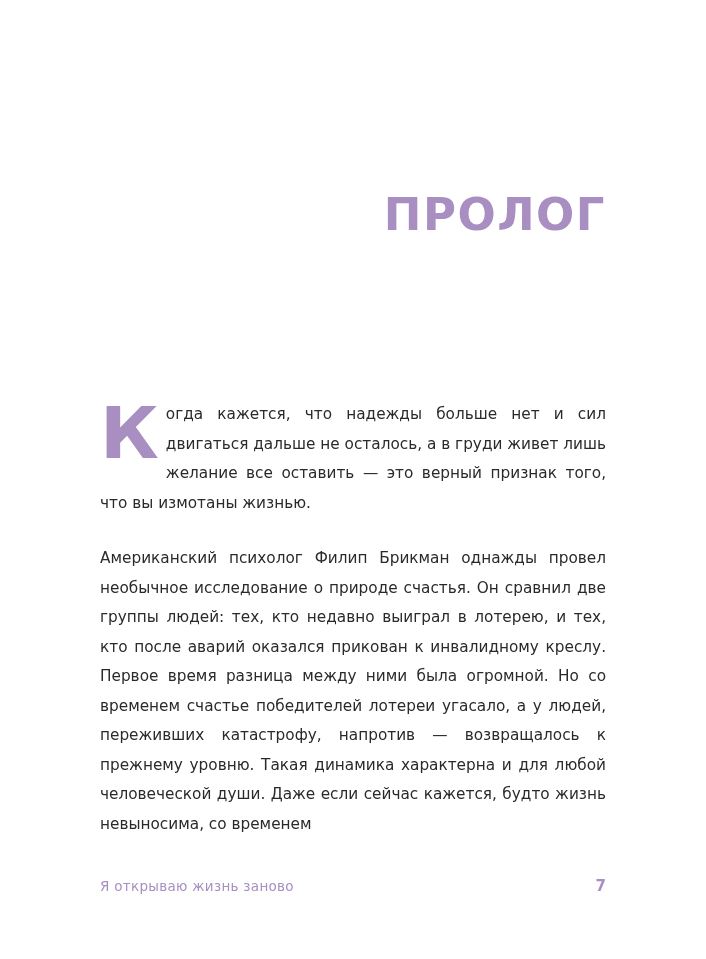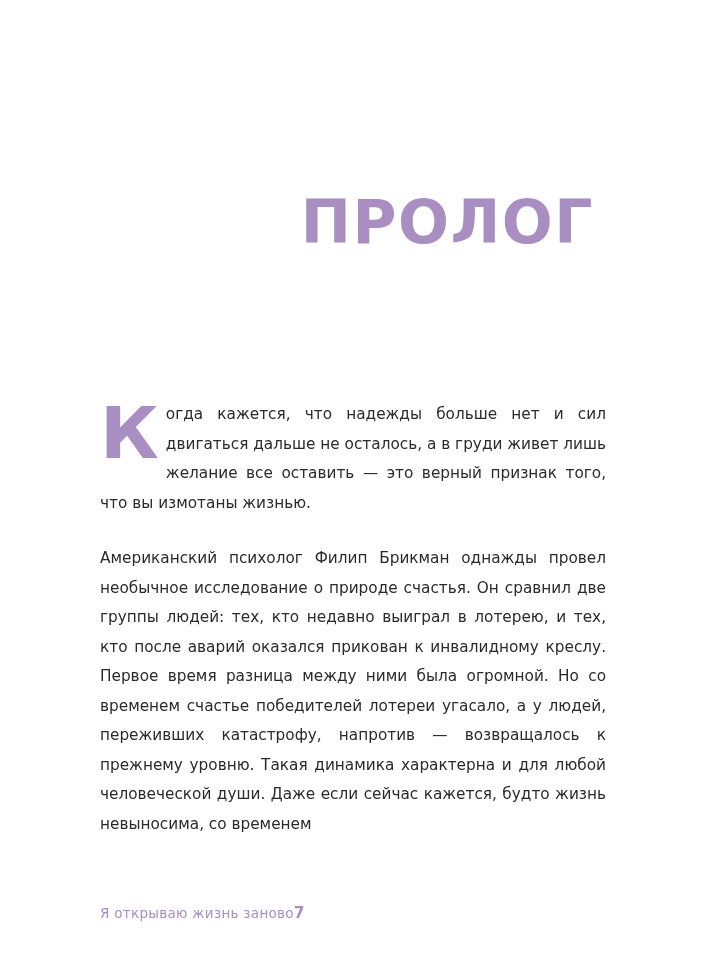--- a/index.html
+++ b/index.html
@@ -23,26 +23,26 @@
   .content {
     position: absolute;
     left: 100px;
     right: 100px;
     top: 0;
     bottom: 0;
   }
   .chapter-title {
     position: absolute;
     top: 192px;
-    right: 12px;
+    right: 0;
     width: 100%;
     text-align: right;
     font-family: "DejaVu Sans", sans-serif;
     font-weight: bold;
-    font-size: 60px;
+    font-size: 45px;
     letter-spacing: 1.5px;
     color: #a98ec2;
     line-height: 1;
   }
   .body-block {
     position: absolute;
     top: 400px;
     left: 0;
     width: 506px;
   }
@@ -69,23 +69,24 @@
     font-size: 72px;
     line-height: 62px;
     color: #a98ec2;
     margin: 2px 7px 0 0;
     padding: 0;
   }
   .footer {
     position: absolute;
     left: 100px;
     right: 100px;
-    top: 904px;
+    top: 877px;
     display: flex;
     align-items: baseline;
+    justify-content: space-between;
   }
   .footer-title {
     font-size: 13.5px;
     color: #a98ec2;
     letter-spacing: 0.3px;
     font-family: "DejaVu Sans", sans-serif;
   }
   .footer-page {
     font-size: 15px;
     font-weight: bold;

